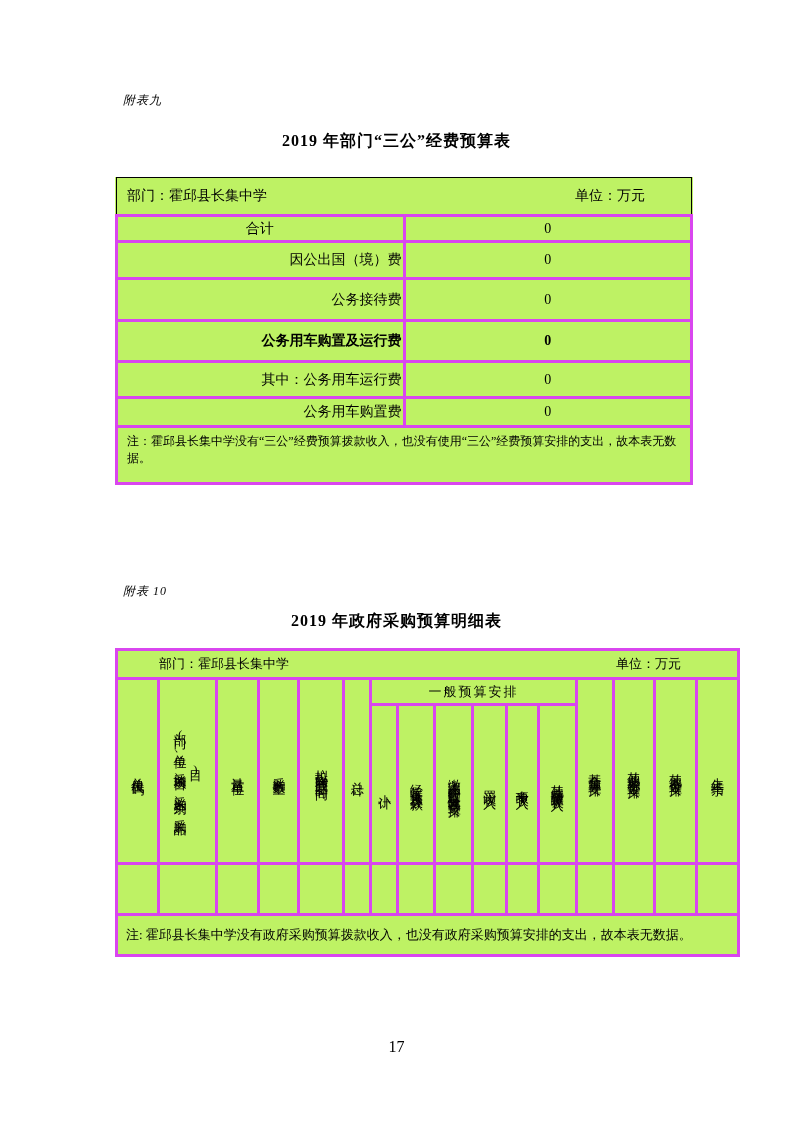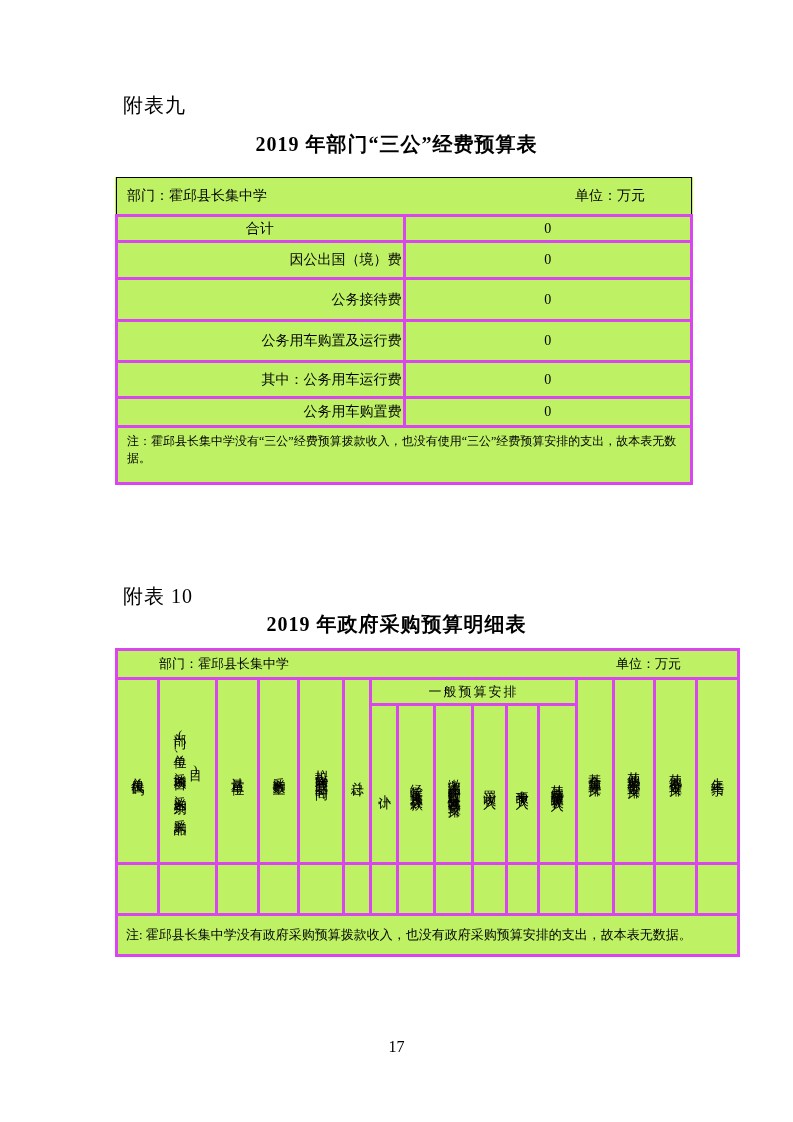--- a/index.html
+++ b/index.html
@@ -2,43 +2,43 @@
 <html><head>
 <meta charset="utf-8">
 <style>
   html,body{margin:0;padding:0;}
   body{
     width:793px;height:1122px;background:#ffffff;
     font-family:"Liberation Serif", serif;color:#000;
   }
   .page{position:relative;width:793px;height:1122px;background:#fff;overflow:hidden;}
 
-  .appendix-label{position:absolute;font-size:20px;letter-spacing:1px;}
+  .appendix-label{position:absolute;font-size:12px;letter-spacing:1px;font-style:italic;}
   .appx9{left:123px;top:92px;}
   .appx10{left:123px;top:583px;}
 
   .doc-title{position:absolute;left:0;width:100%;text-align:center;
-    font-size:20px;font-weight:bold;letter-spacing:1px;}
+    font-size:16px;font-weight:bold;letter-spacing:1px;}
   .title9{top:131px;}
   .title10{top:611px;}
 
   table{border-collapse:collapse;table-layout:fixed;background:#bef264;}
   td{border:3px solid #d946ef;font-size:14px;overflow:hidden;}
 
   
   .t9{position:absolute;left:115px;top:177px;width:578px;}
   .t9 .head-cell{height:34px;border:1px solid #000;}
   .t9 .head-inner{display:flex;justify-content:space-between;align-items:center;height:100%;
     padding-left:9px;padding-right:45px;font-size:14px;}
   .t9 .lab{width:280px;text-align:right;padding-left:9px;}
   .t9 .lab.center{text-align:center;padding-left:0;}
   .t9 .lab.indent{padding-left:70px;}
   .t9 .val{text-align:center;}
   .t9 .r1{height:26px;} .t9 .r2{height:37px;} .t9 .r3{height:42px;}
-  .t9 .r4{height:41px;} .t9 .r5{height:36px;} .t9 .r6{height:29px;}
+  .t9 .r4{height:41px;font-weight:bold;} .t9 .r5{height:36px;} .t9 .r6{height:29px;}
   .t9 .note-cell{height:44px;padding:5px 9px;font-size:12px;line-height:1.4;text-align:left;vertical-align:top;}
 
   
   .t10{position:absolute;left:115px;top:648px;width:625px;}
   .t10 td{font-size:13px;}
   .t10 .head-cell{height:24px;}
   .t10 .head-inner{display:flex;justify-content:space-between;align-items:center;height:100%;
     padding-left:40px;padding-right:55px;font-size:13px;}
   .t10 .gb{height:21px;text-align:center;letter-spacing:2px;}
   .t10 .vh{text-align:center;vertical-align:middle;padding:2px 1px;}

